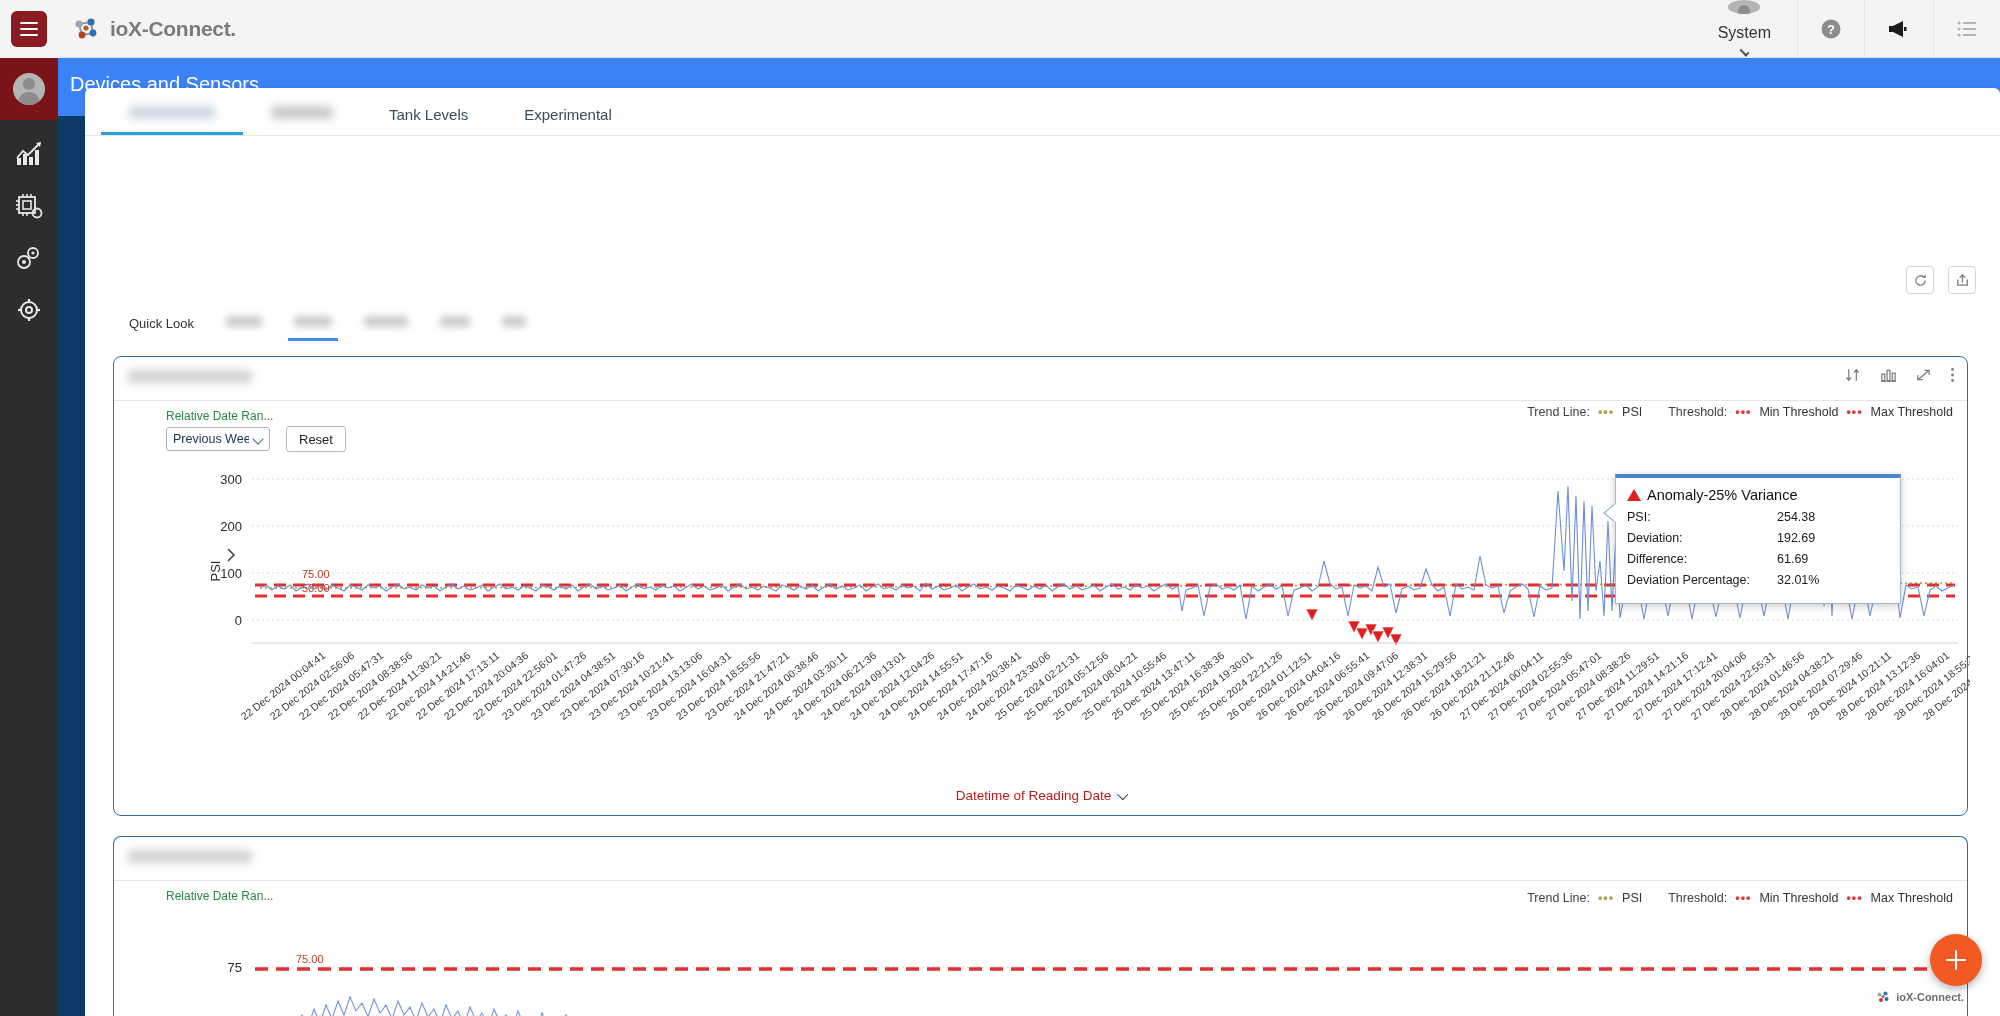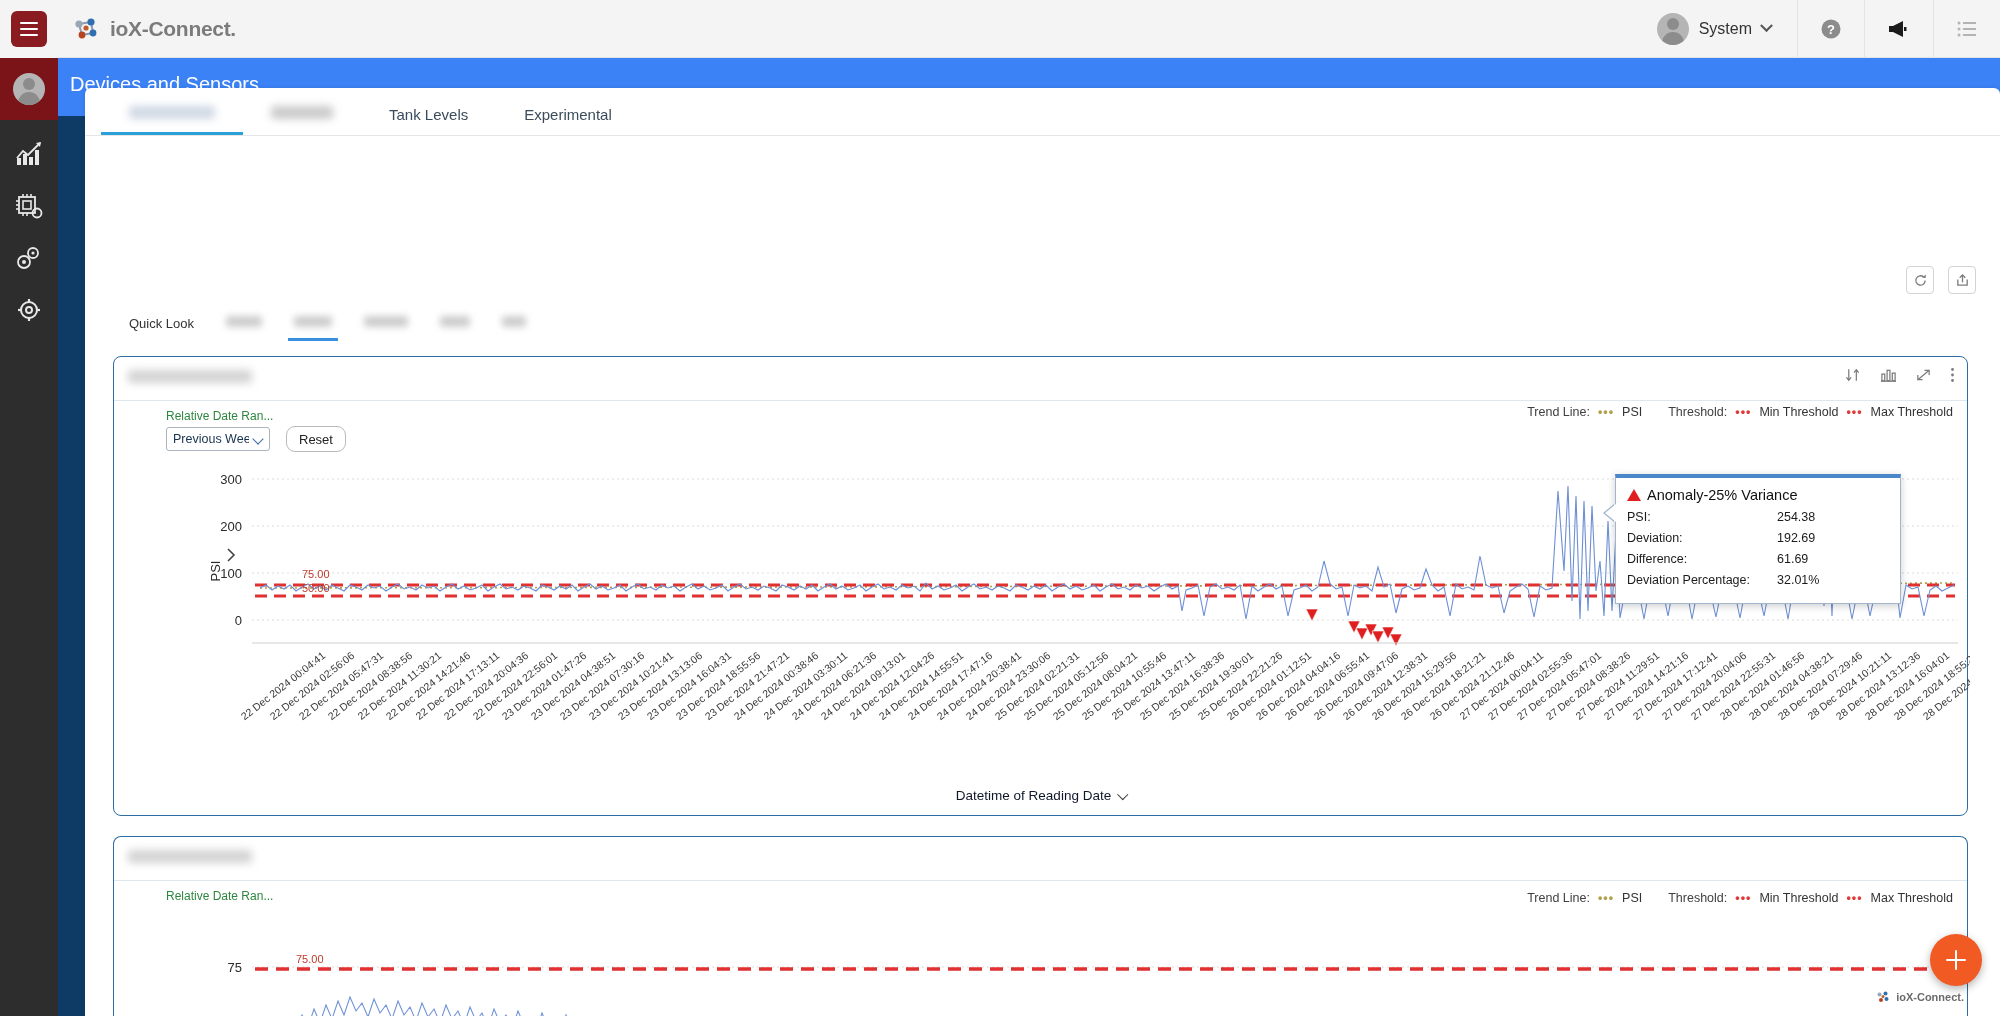--- a/index.html
+++ b/index.html
@@ -58,21 +58,21 @@
   #brand-name {
     font-size: 21px; font-weight: bold; color: #7b7b7b; letter-spacing: -0.3px;
   }
   #topbar-right {
     margin-left: auto; display: flex; align-items: center; height: 100%;
   }
   .tb-cell {
     height: 100%; display: flex; align-items: center; justify-content: center;
     padding: 0 22px; border-left: 1px solid #e4e4e4; cursor: pointer;
   }
-  #user-menu { gap: 10px; padding-right: 26px; border-left: none; }
+  #user-menu { gap: 10px; padding-right: 26px; border-left: none; flex-direction: column; }
   #user-menu-name { font-size: 16px; color: #333; }
   .chev { width: 9px; height: 9px; border-right: 2px solid #555; border-bottom: 2px solid #555;
           transform: rotate(45deg) translate(-2px,-2px); }
 
   
   #page-band {
     position: absolute; left: 42px; top: 58px; right: 0; height: 58px;
     background: #3b82f6; z-index: 20;
   }
   #page-title {
@@ -167,34 +167,34 @@
     font-family: "Liberation Sans", sans-serif; font-size: 12.5px; color: #16324f;
     cursor: pointer;
   }
   .sel-wrap { position: relative; display: inline-block; }
   .sel-wrap::after {
     content: ""; position: absolute; right: 8px; top: 8px; pointer-events: none;
     width: 7px; height: 7px; border-right: 1.6px solid #3b6ea5; border-bottom: 1.6px solid #3b6ea5;
     transform: rotate(45deg);
   }
   .btn-reset {
-    height: 26px; padding: 0 12px; background: #fff; border: 1px solid #b9b9b9; border-radius: 9px;
+    height: 26px; padding: 0 12px; background: #fff; border: 1px solid #b9b9b9; border-radius: 3px;
     font-family: "Liberation Sans", sans-serif; font-size: 13px; color: #222; cursor: pointer;
   }
   .legend {
     position: absolute; right: 14px; display: flex; align-items: center; gap: 8px;
     font-size: 12.5px; color: #333; white-space: nowrap;
   }
   .legend .lg-key { color: #404040; }
   .dots { letter-spacing: 1px; font-weight: bold; }
   .dots.olive { color: #b0a24a; }
   .dots.red { color: #e03b3b; }
 
   .xtitle {
-    position: absolute; font-size: 13.5px; color: #0f172a; display: flex; align-items: center; gap: 6px;
+    position: absolute; font-size: 13.5px; color: #b91c1c; display: flex; align-items: center; gap: 6px;
   }
   .chev-d { width: 8px; height: 8px; border-right: 1.6px solid #333; border-bottom: 1.6px solid #333;
             transform: rotate(45deg) translateY(-2px); }
 
   
   #tooltip {
     position: absolute; left: 1530px; top: 386px; width: 286px;
     background: #fff; border: 1px solid #9fb6cc; border-top: 4px solid #4a87c9;
     box-shadow: 0 2px 8px rgba(0,0,0,0.2); z-index: 60; padding: 9px 11px 10px 11px;
     font-size: 12.5px; color: #1b1b1b;

